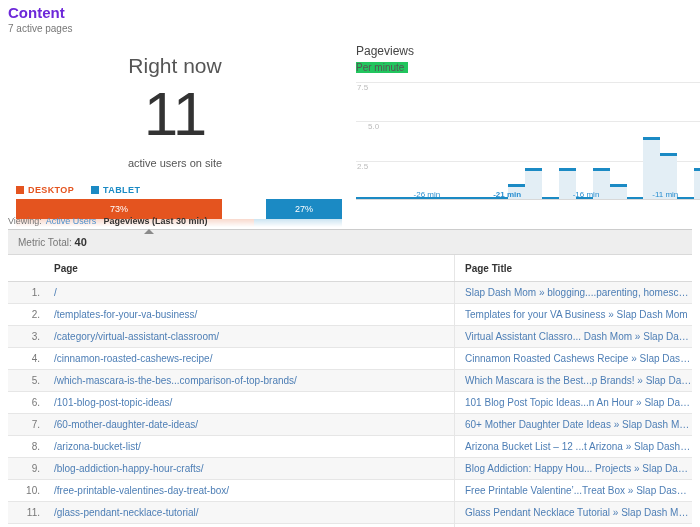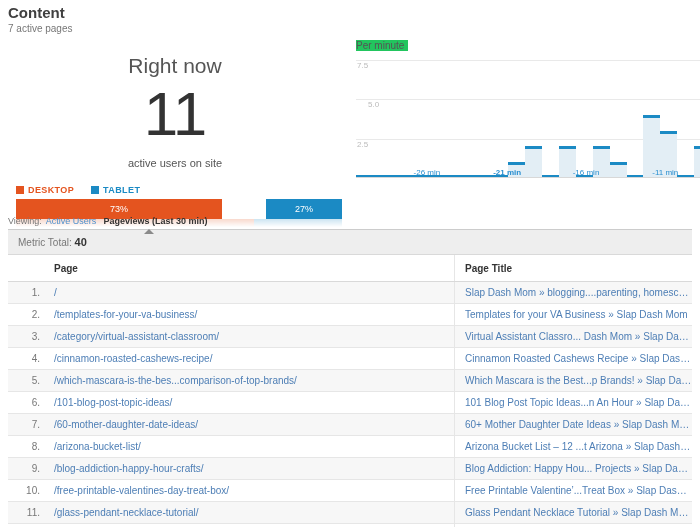--- a/index.html
+++ b/index.html
@@ -16,21 +16,21 @@
     -webkit-font-smoothing: antialiased;
   }
 
   
   .page-head {
     padding: 4px 0 0 8px;
   }
   .page-title {
     font-size: 15px;
     font-weight: bold;
-    color: #404040;
+    color: #6d28d9;
     line-height: 17px;
     margin: 0;
   }
   .page-sub {
     font-size: 10px;
     color: #777;
     line-height: 14px;
     margin: 1px 0 0 0;
   }
 
@@ -310,20 +310,21 @@
       <div class="devbar-seg desktop" id="segDesktop" style="width: 73%;">73%</div>
       <div class="devbar-seg tablet" id="segTablet" style="width: 27%;">27%</div>
     </div>
     <div class="devbar-refl">
       <div class="r1" id="reflDesktop" style="width: 73%;"></div>
       <div class="r2" id="reflTablet" style="width: 27%;"></div>
     </div>
   </div>
 
   <div class="panel-right">
+    <div class="pv-title">Pageviews</div>
     <div class="pv-wrap">
       <div class="pv-perminute">Per minute</div>
       <div id="gridlines">
           <div class="gridline" style="top: 98.5882px;"></div>
           <div class="ylab" style="top: 99.5882px;">2.5</div>
           <div class="gridline" style="top: 59.1765px;"></div>
           <div class="ylab" style="top: 60.1765px; margin-left: 11px;">5.0</div>
           <div class="gridline" style="top: 19.7647px;"></div>
           <div class="ylab" style="top: 20.7647px;">7.5</div>
         </div>

